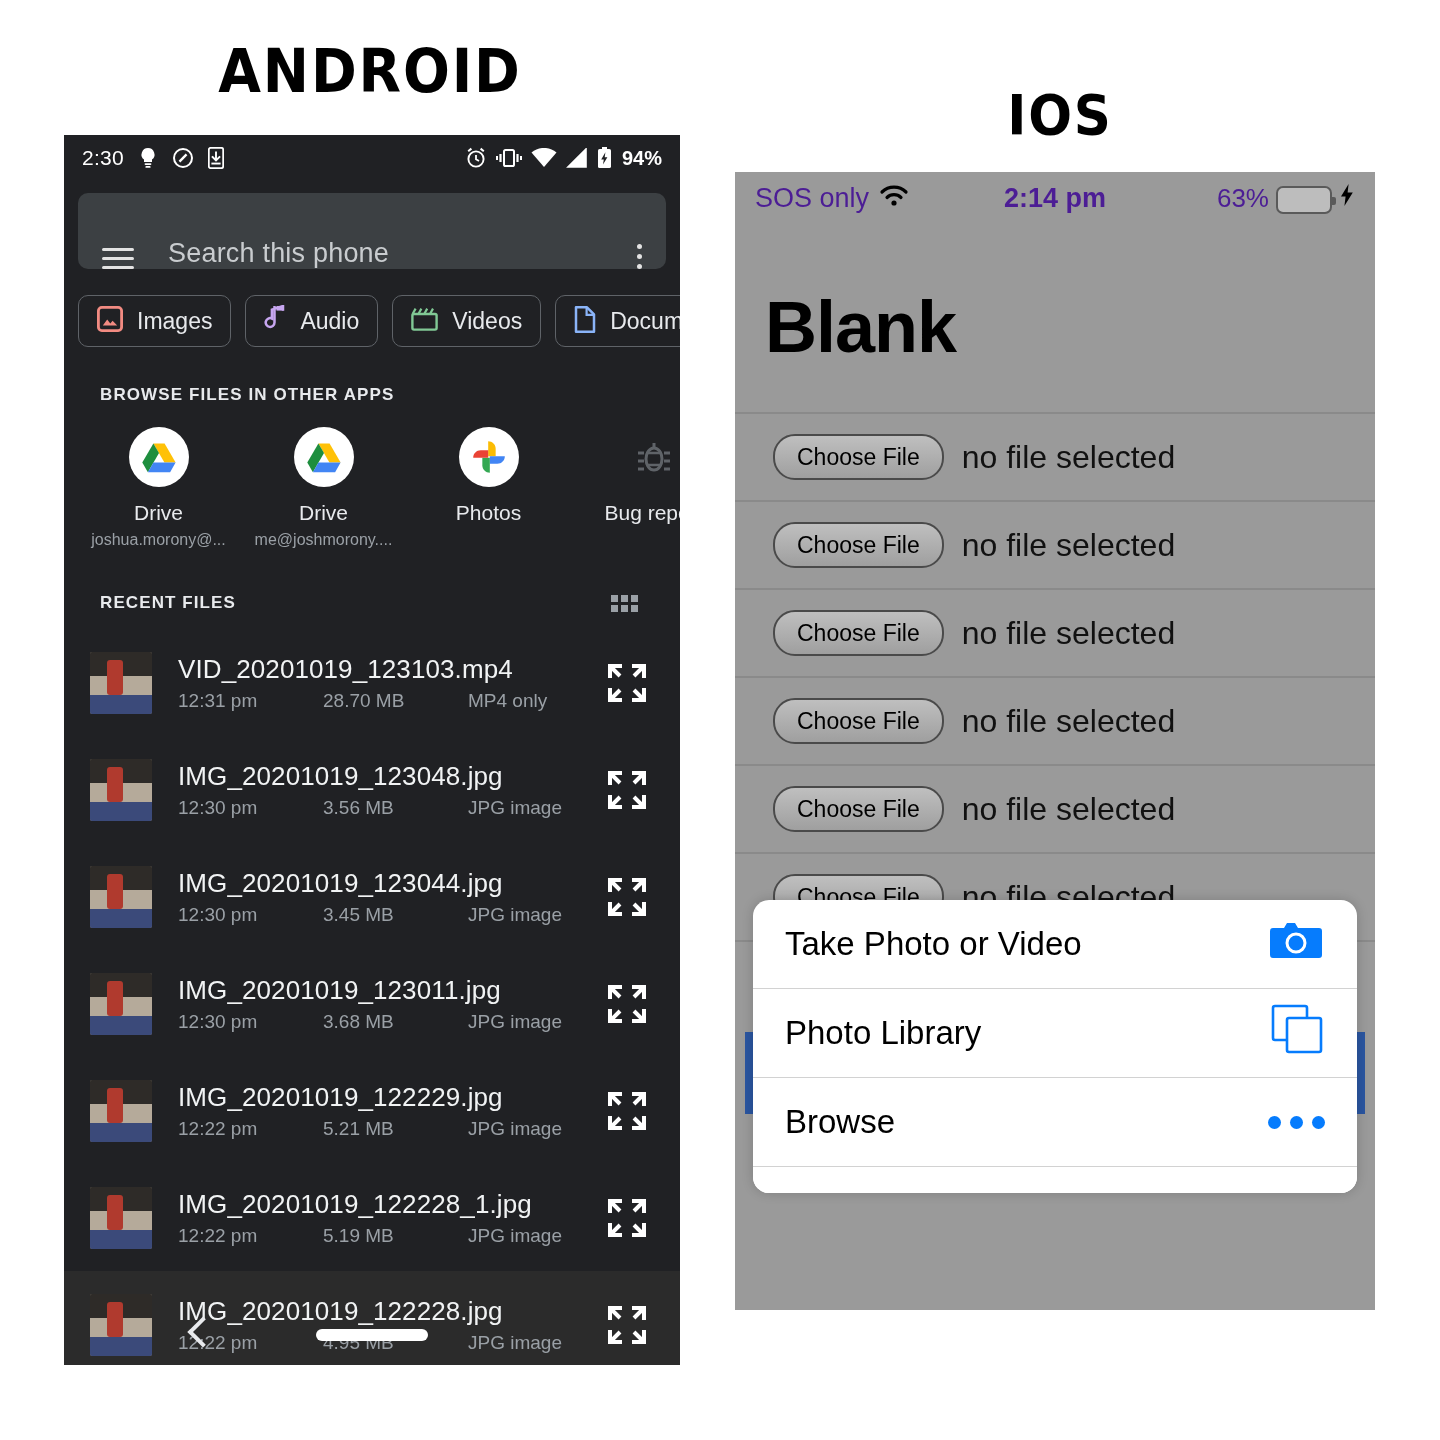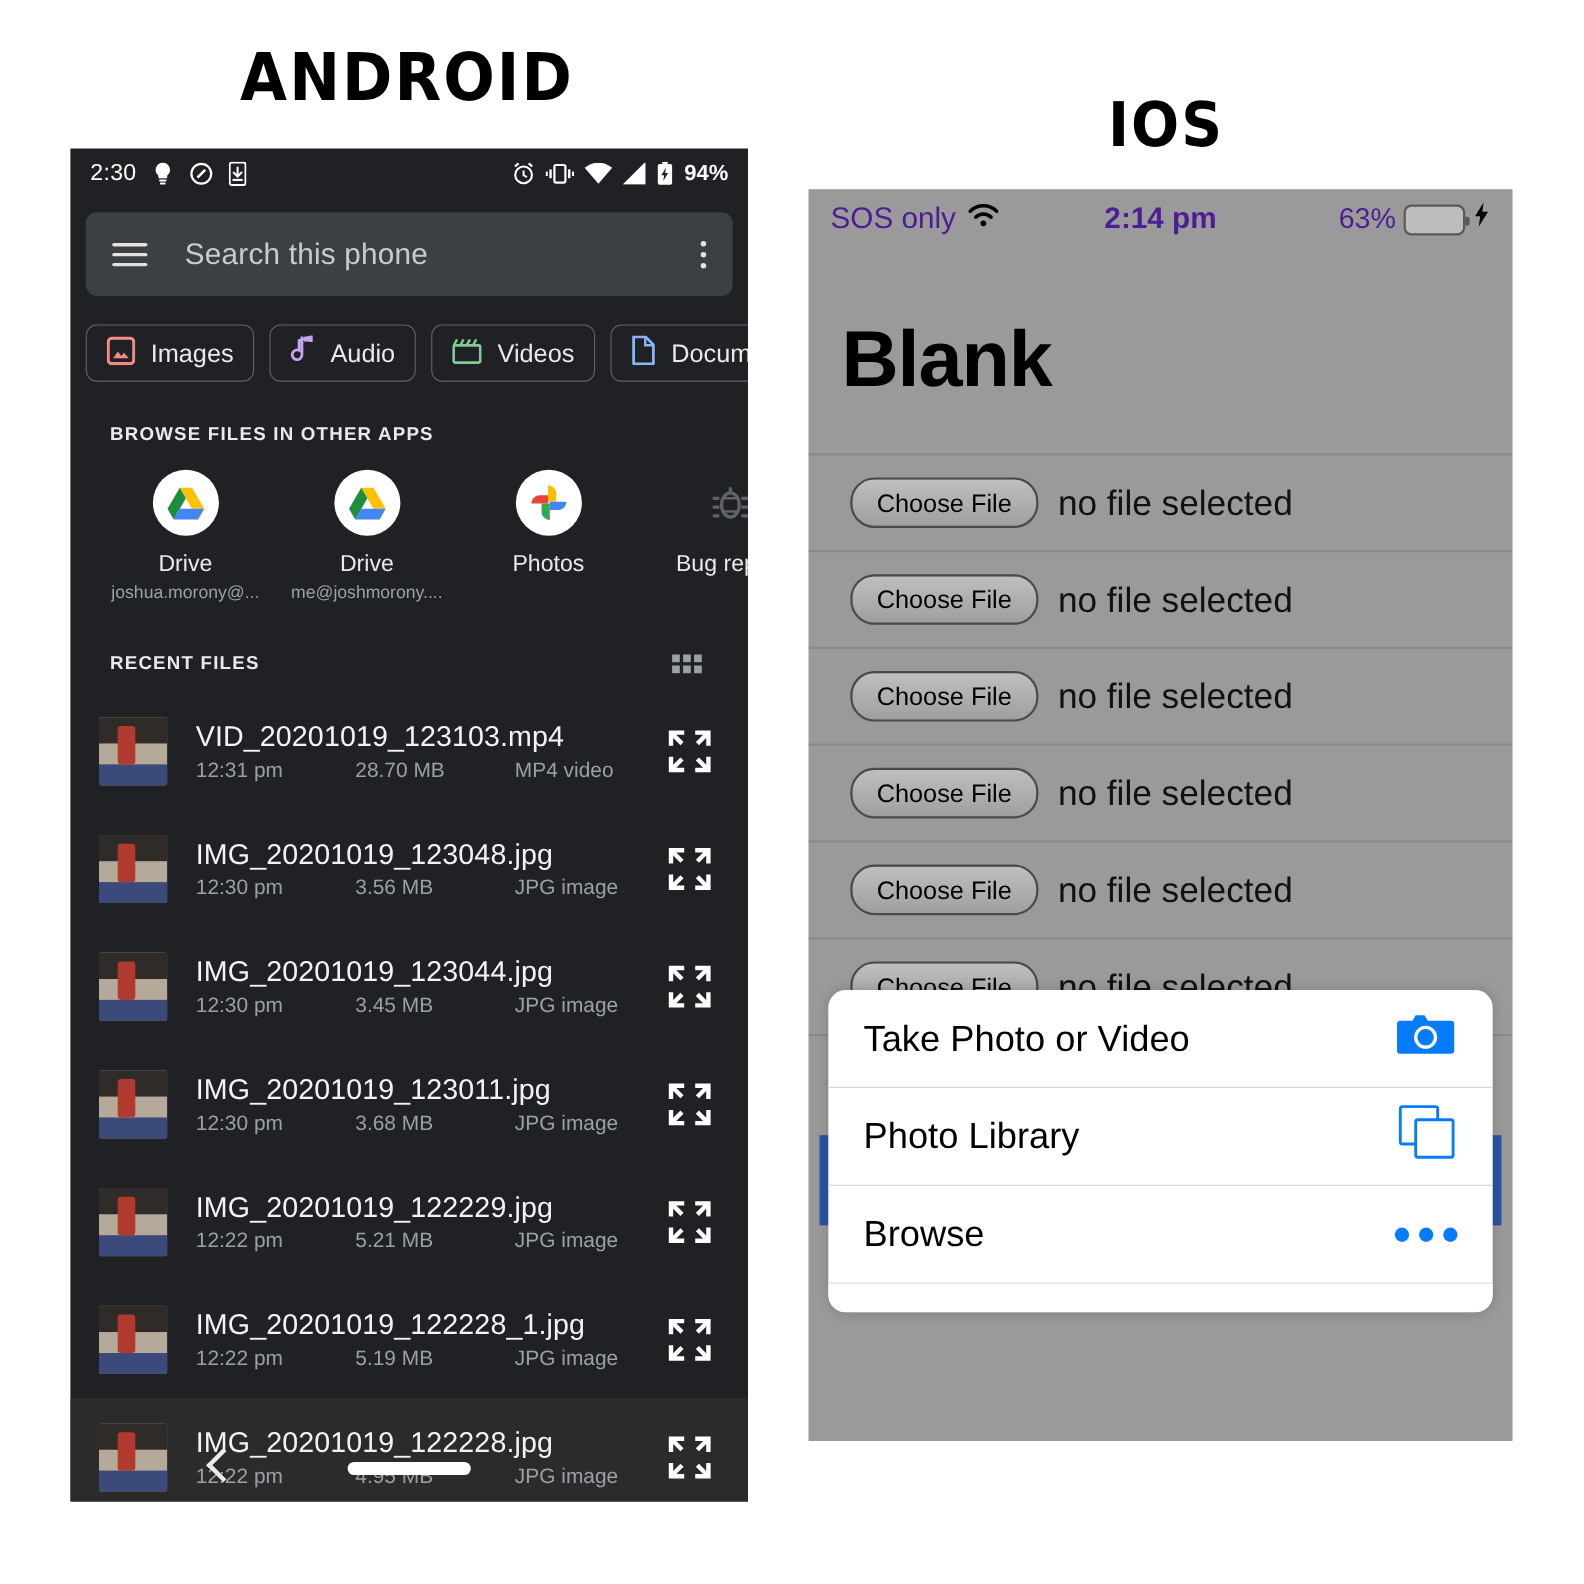--- a/index.html
+++ b/index.html
@@ -44,21 +44,21 @@
   .sb-left{display:flex;align-items:center;gap:14px;}
   .sb-right{margin-left:auto;display:flex;align-items:center;gap:9px;}
   .sb-battlabel{font-size:20px;font-weight:600;margin-left:1px;}
   .sbicon{display:inline-flex;align-items:center;justify-content:center;}
 
   .a-searchbar{
     margin:12px 14px 0 14px;
     height:76px;
     background:#3c4043;
     border-radius:10px;
-    display:flex;align-items:center;
+    display:flex;align-items:flex-end;
     padding:0 24px;
     box-sizing:border-box;
   }
   .hamburger{width:32px;display:flex;flex-direction:column;gap:6px;}
   .hamburger span{display:block;height:3px;background:#e3e3e3;border-radius:2px;}
   .a-searchtext{
     margin-left:34px;
     color:#c9cccf;
     font-size:27px;
     letter-spacing:0.2px;
@@ -89,21 +89,21 @@
     font-size:17px;
     font-weight:bold;
     letter-spacing:1.1px;
     padding:0 0 0 36px;
   }
   #browse-label{margin-top:40px;}
 
   .a-apps{
     margin-top:22px;
     display:flex;
-    padding-left:22px;
+    padding-left:12px;
   }
   .appitem{width:165px;text-align:center;flex:0 0 auto;}
   .appicon{
     width:60px;height:60px;border-radius:50%;
     margin:0 auto;
     background:#ffffff;
     display:flex;align-items:center;justify-content:center;
     overflow:hidden;
   }
   .appicon.plain{background:transparent;}
@@ -460,21 +460,21 @@
           <div class="t-top"></div>
           <div class="t-mid"></div>
           <div class="t-bot"></div>
           <div class="t-fig"></div>
         </div>
       <div class="fileinfo">
         <div class="fname">VID_20201019_123103.mp4</div>
         <div class="fmeta">
           <span class="m-time">12:31 pm</span>
           <span class="m-size">28.70 MB</span>
-          <span class="m-type">MP4 video</span>
+          <span class="m-type">MP4 only</span>
         </div>
       </div>
       <div class="expand">
         <svg width="46" height="46" viewBox="0 0 46 46">
             <path d="M18 6h-12v12M28 6h12v12M18 40h-12v-12M28 40h12v-12" fill="none" stroke="#ffffff" stroke-width="4"></path>
             <path d="M6 6l10 10M40 6L30 16M6 40l10-10M40 40L30 30" stroke="#ffffff" stroke-width="4"></path>
           </svg>
       </div>
     </div>
 

